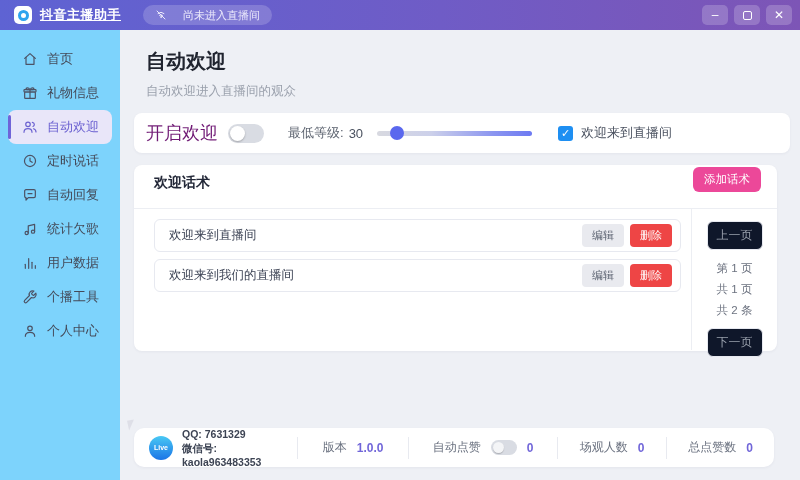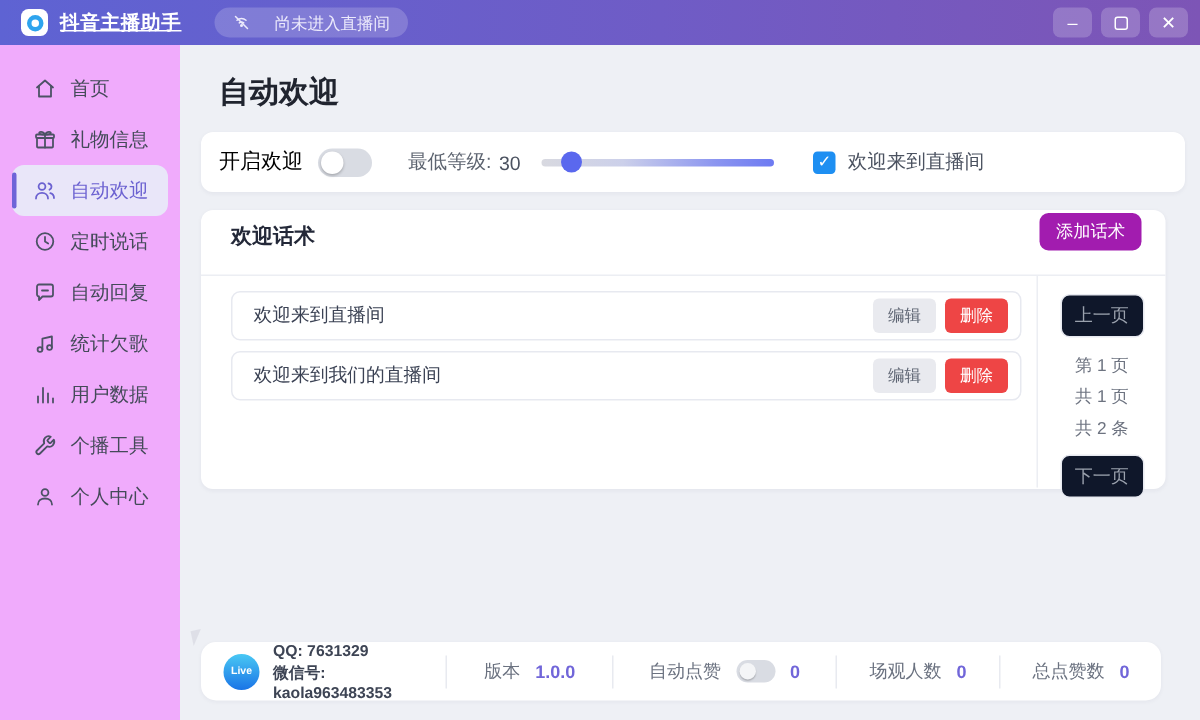--- a/index.html
+++ b/index.html
@@ -17,39 +17,39 @@
   .status-badge { margin-left:22px; background:rgba(255,255,255,.18); border-radius:11px;
     height:20px; display:flex; align-items:center; padding:0 12px; color:#eceafc; font-size:11px; gap:16px; }
   .status-badge svg { width:12px; height:12px; stroke:#eceafc; }
   .win-btns { margin-left:auto; display:flex; gap:6px; }
   .win-btn { width:26px; height:20px; background:rgba(255,255,255,.20); border-radius:5px;
     color:#fff; font-size:12px; display:flex; align-items:center; justify-content:center; cursor:default; }
   .win-btn .sq { width:9px; height:9px; border:1.4px solid #fff; border-radius:2px; display:block; }
 
   
   .app-body { display:flex; height:450px; }
-  .sidebar { width:120px; background:#f0abfc; padding-top:12px; flex:none; }
+  .sidebar { width:120px; background:#7dd3fc; padding-top:12px; flex:none; }
   .nav-item { height:34px; margin:0 8px 0 8px; display:flex; align-items:center; gap:9px;
     padding-left:14px; border-radius:8px; color:#444a59; font-size:13px; position:relative; cursor:default; }
   .nav-item svg { width:16px; height:16px; stroke:#4c5265; flex:none; }
   .nav-item.active { background:#e9e6f9; color:#6c62d1; }
   .nav-item.active svg { stroke:#6c62d1; }
   .nav-item.active::before { content:""; position:absolute; left:0; top:5px; bottom:5px;
     width:3px; border-radius:2px; background:#6f64d8; }
 
   .main { flex:1; position:relative; padding:18px 10px 0 14px; }
   .page-head { padding-left:12px; }
   .page-title { font-size:20px; font-weight:bold; color:#20242f; }
   .page-sub { font-size:12.5px; color:#9aa0ac; margin-top:8px; }
 
   .card { background:#fff; border-radius:8px; box-shadow:0 1px 3px rgba(40,40,80,.05); }
 
   
   .settings-card { margin-top:13px; height:40px; width:656px; display:flex; align-items:center; padding:0 12px; }
-  .set-label { font-size:14px; color:#000000; }
+  .set-label { font-size:18px; color:#701a75; }
   .toggle { width:36px; height:19px; border-radius:10px; background:#d9dce3; position:relative; margin-left:10px; }
   .toggle .knob { width:15px; height:15px; border-radius:50%; background:#fff; position:absolute; left:2px; top:2px;
     box-shadow:0 1px 2px rgba(0,0,0,.25); }
   .slider-group { display:flex; align-items:center; margin-left:24px; }
   .slider-label { font-size:13px; color:#5d6470; }
   .slider-value { font-size:13px; color:#4b5260; margin-left:5px; }
   .slider { width:155px; height:14px; position:relative; margin-left:14px; }
   .slider-track { position:absolute; top:5px; left:0; right:0; height:5px; border-radius:3px;
     background:linear-gradient(90deg,#d8d9e0 0%,#ccd0ea 35%,#8b95f0 75%,#6d7af2 100%); }
   .slider-thumb { position:absolute; top:0; left:13%; width:14px; height:14px; margin-left:-7px;
@@ -57,21 +57,21 @@
   .checkbox-group { display:flex; align-items:center; margin-left:26px; }
   .checkbox { width:15px; height:15px; background:#1e8ff2; border-radius:3px; color:#fff;
     font-size:11px; line-height:15px; text-align:center; }
   .checkbox-label { font-size:13px; color:#4b5260; margin-left:8px; }
 
   
   .phrases-card { margin-top:12px; width:643px; height:186px; position:relative; }
   .phrases-head { height:44px; display:flex; align-items:flex-end; padding:0 16px 16px 20px;
     border-bottom:1px solid #eceef3; }
   .phrases-title { font-size:14px; font-weight:bold; color:#232838; }
-  .add-btn { margin-left:auto; background:#a21caf; color:#fff; font-size:11.5px; border:none;
+  .add-btn { margin-left:auto; background:#ec4899; color:#fff; font-size:11.5px; border:none;
     border-radius:6px; padding:5px 11px; cursor:default; }
   .phrases-body { display:flex; height:141px; }
   .phrase-list { flex:1; padding:10px 10px 0 20px; }
   .phrase-row { height:33px; border:1px solid #e7e9f0; border-radius:6px; display:flex;
     align-items:center; padding:0 8px 0 14px; margin-bottom:7px; }
   .phrase-text { flex:1; font-size:12.5px; color:#3b4254; }
   .mini-btn { font-size:11px; border:none; border-radius:4px; padding:4px 10px; cursor:default; }
   .edit-btn { background:#e9eaef; color:#5d6472; margin-right:6px; }
   .del-btn { background:#ee4545; color:#fff; }
   .pager { width:86px; border-left:1px solid #eceef3; display:flex; flex-direction:column;
@@ -206,20 +206,21 @@
             <circle cx="12" cy="8" r="3.4"></circle>
             <path d="M5 20c0-3.9 3.1-6 7-6s7 2.1 7 6"></path>
           </svg>
         <span>个人中心</span>
       </div>
     </div>
 
     <div class="main">
       <div class="page-head">
         <div class="page-title">自动欢迎</div>
+        <div class="page-sub">自动欢迎进入直播间的观众</div>
       </div>
 
       <div class="card settings-card">
         <span class="set-label">开启欢迎</span>
         <span class="toggle">
             <span class="knob"></span>
           </span>
         <span class="slider-group">
           <span class="slider-label">最低等级:</span>
           <span class="slider-value">30</span>

